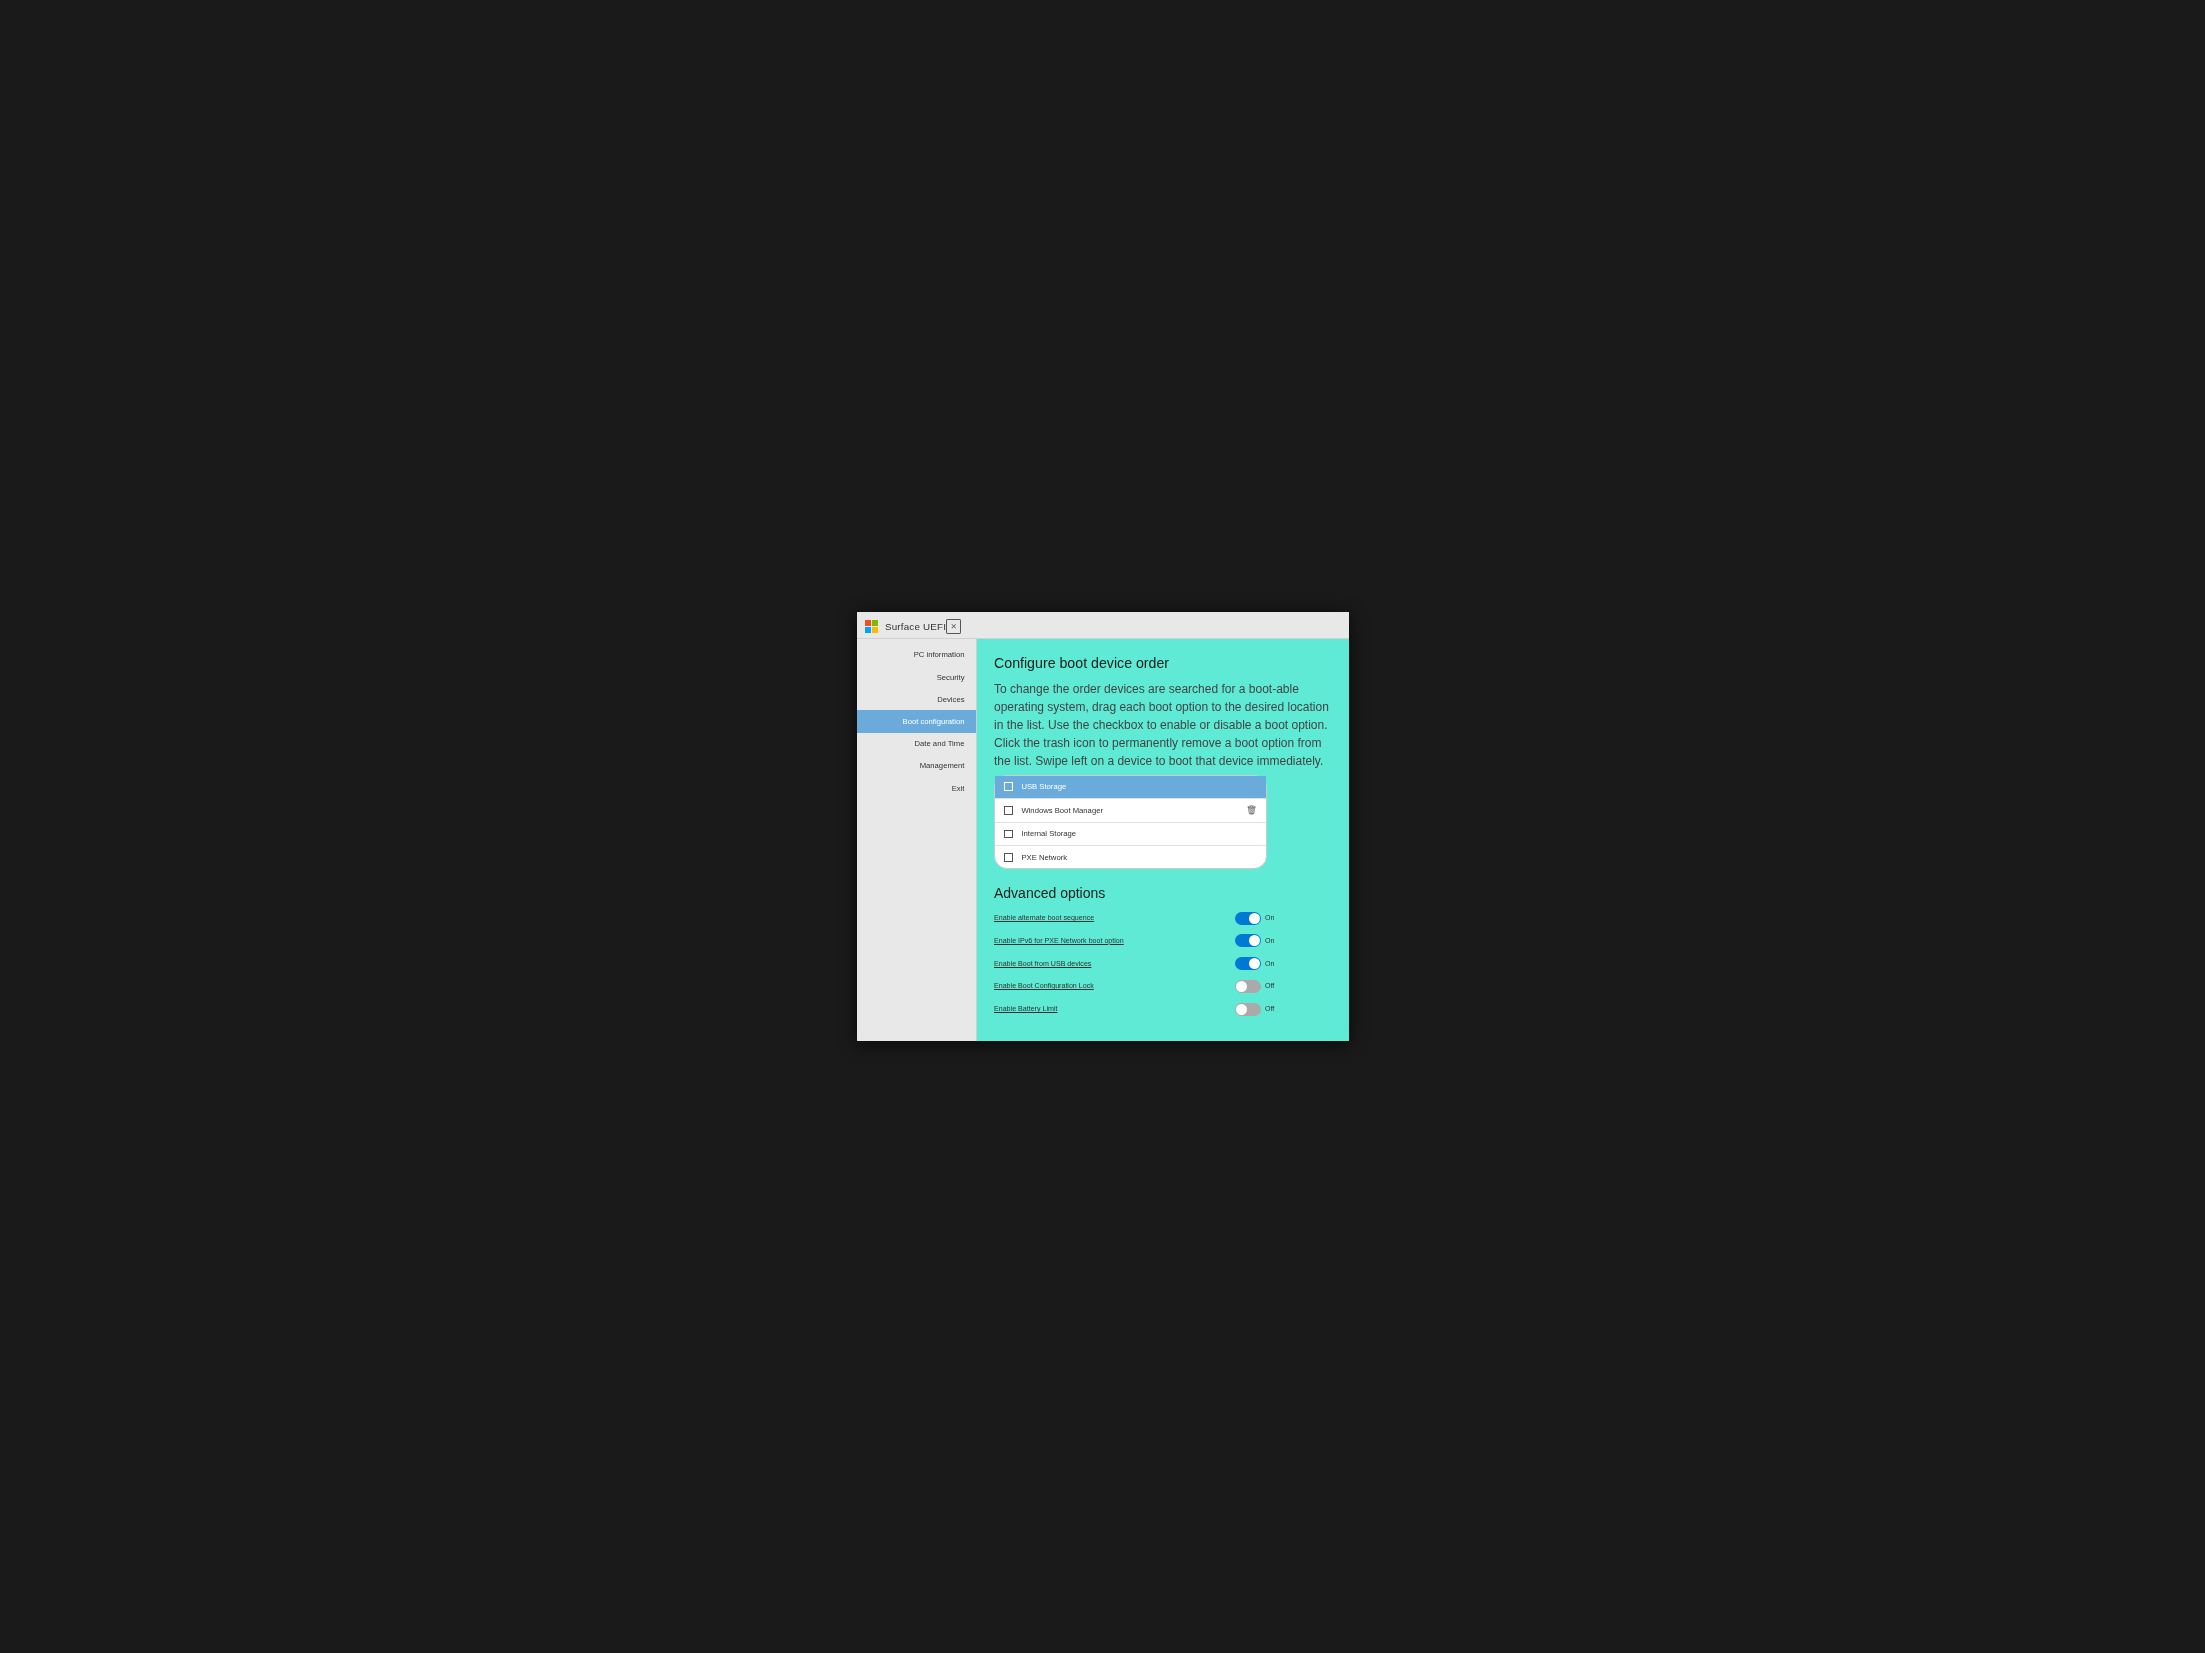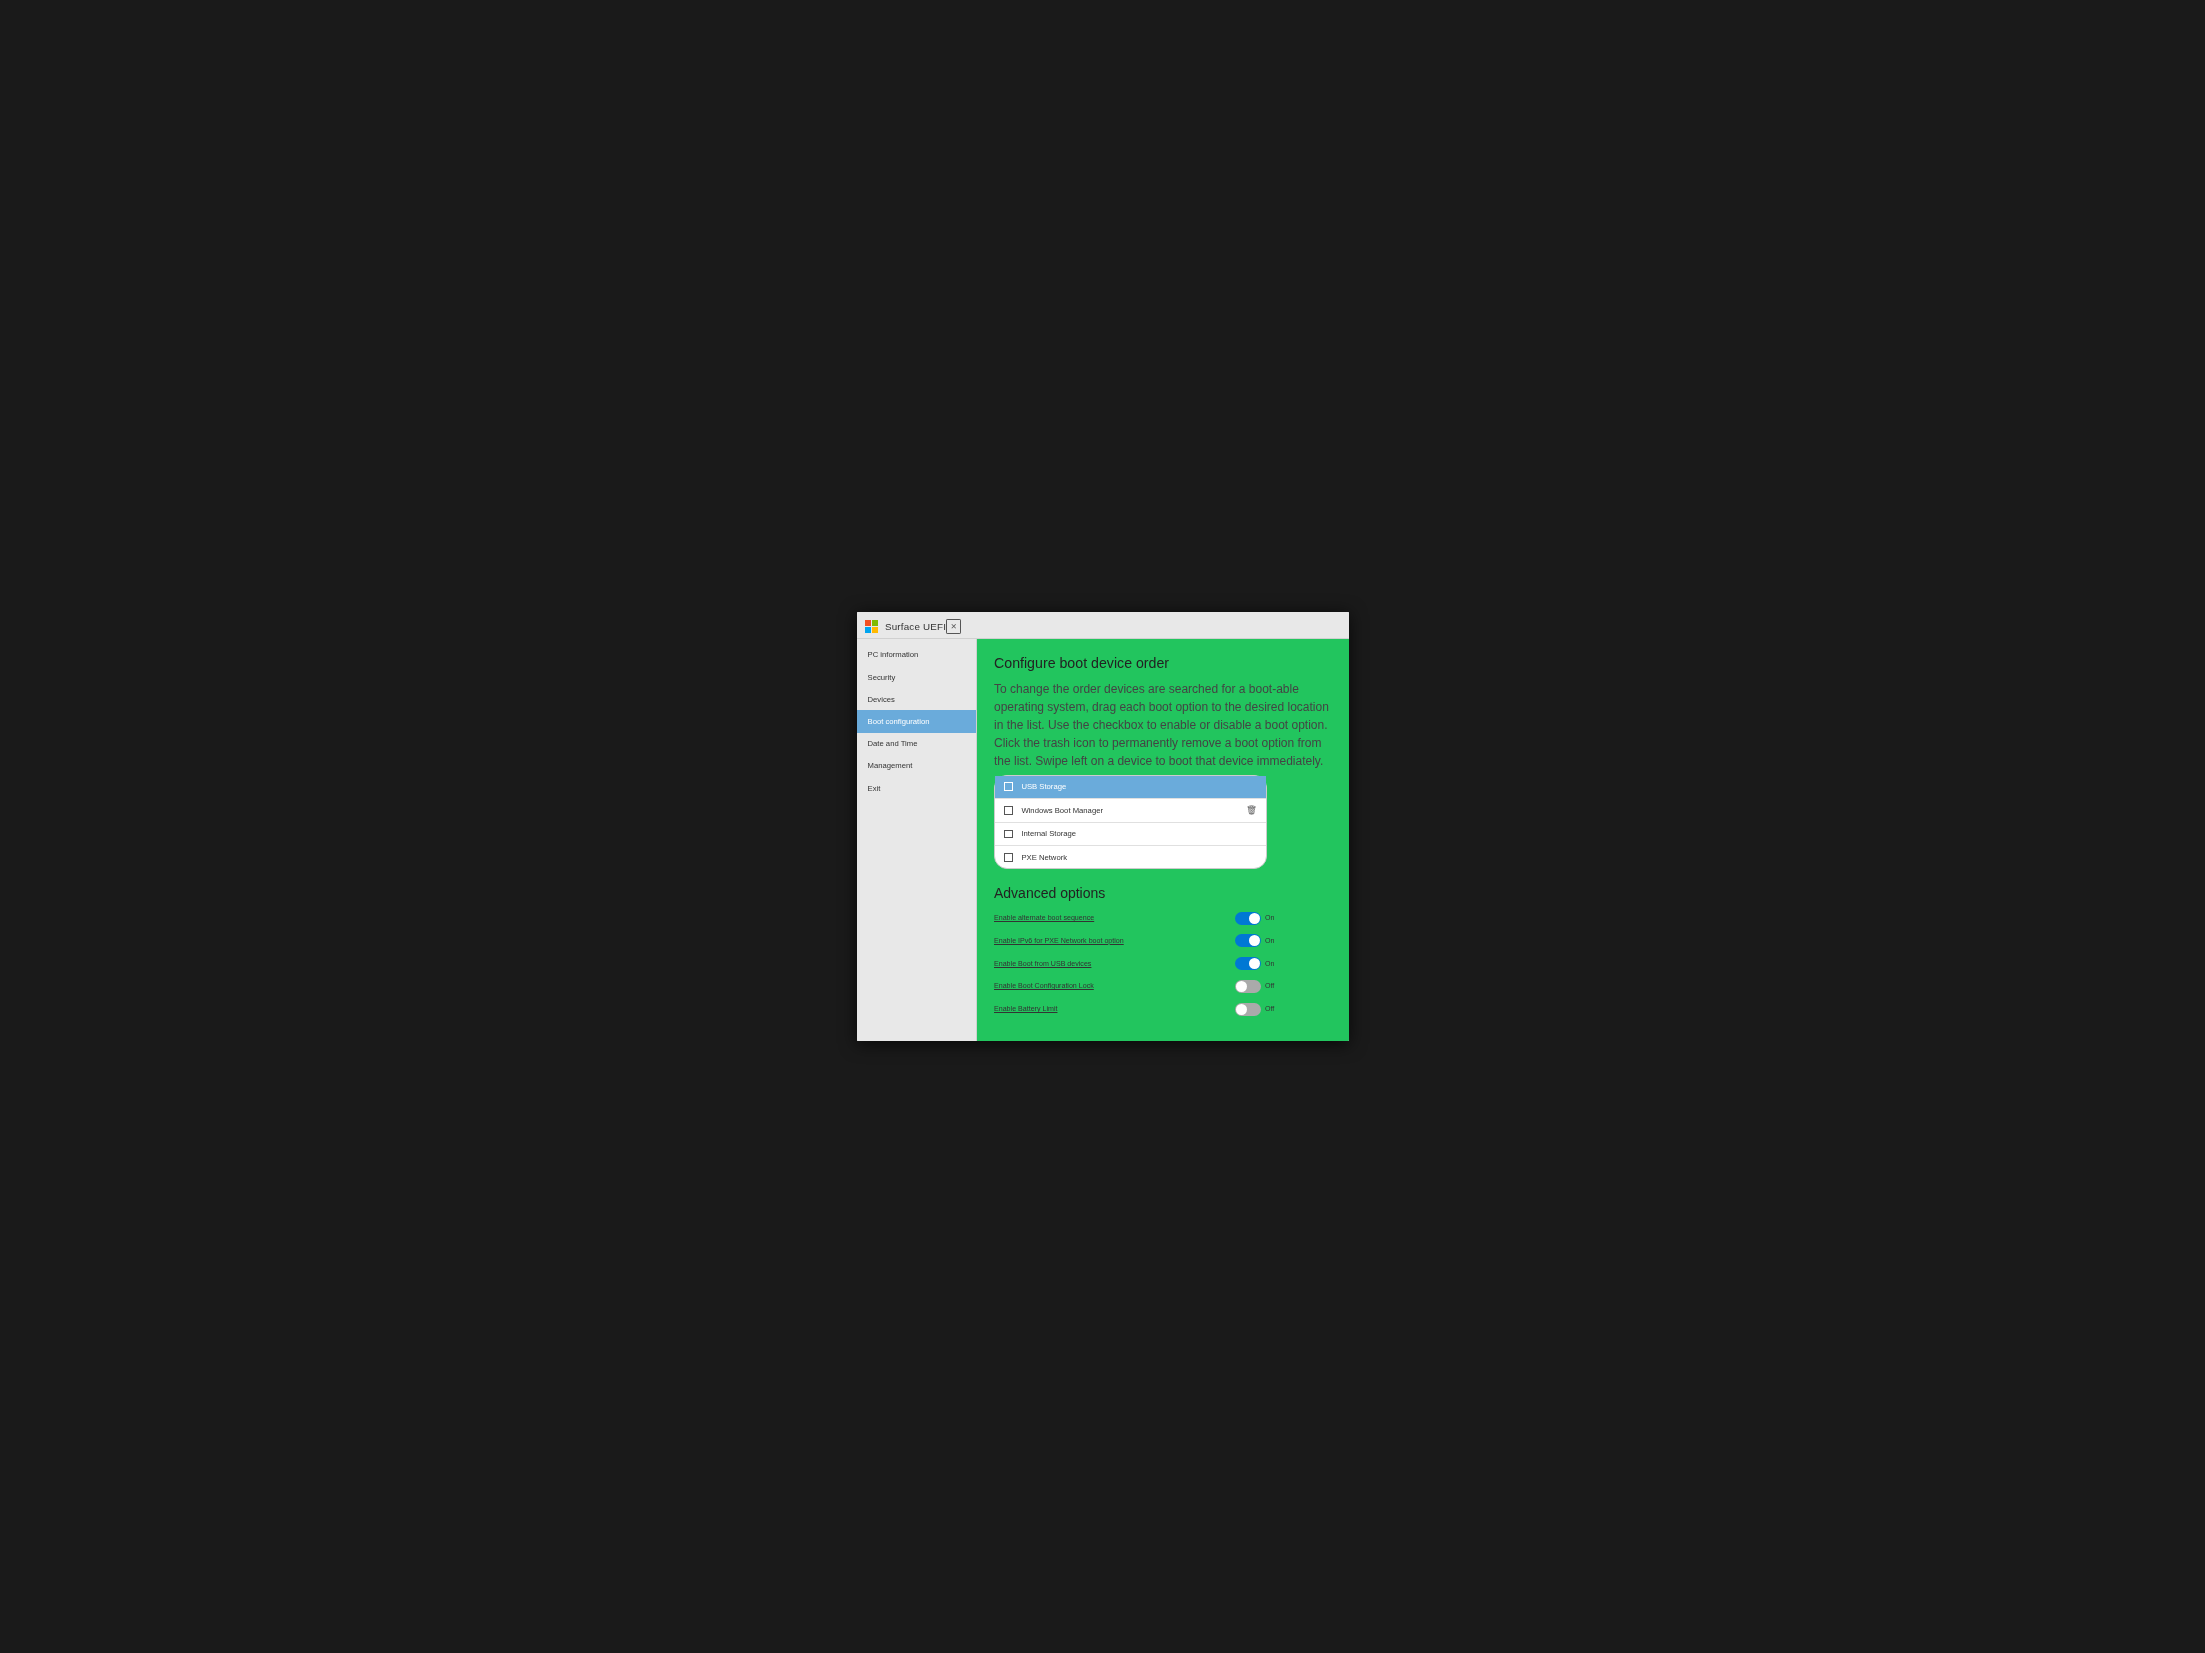--- a/index.html
+++ b/index.html
@@ -71,35 +71,36 @@
     .main-layout {
       display: flex;
       flex: 1;
     }
     .sidebar {
       width: 120px;
       background: #e8e8e8;
       padding: 4.4px 0;
       flex-shrink: 0;
       border-right: 0.5px solid #d0d0d0;
+      text-align: right;
     }
     .sidebar-item {
       padding: 6.6px 11px;
       font-size: 7.7px;
       color: #333;
       cursor: pointer;
     }
     .sidebar-item.active {
       background: #6aabdb;
       color: #fff;
     }
     .content {
       flex: 1;
       padding: 15.3px 17.5px;
-      background: #22c55e;
+      background: #5eead4;
       overflow-y: auto;
     }
     .page-title {
       font-size: 14.2px;
       font-weight: 300;
       color: #222;
       margin-bottom: 8.8px;
     }
     .description {
       font-size: 12px;

